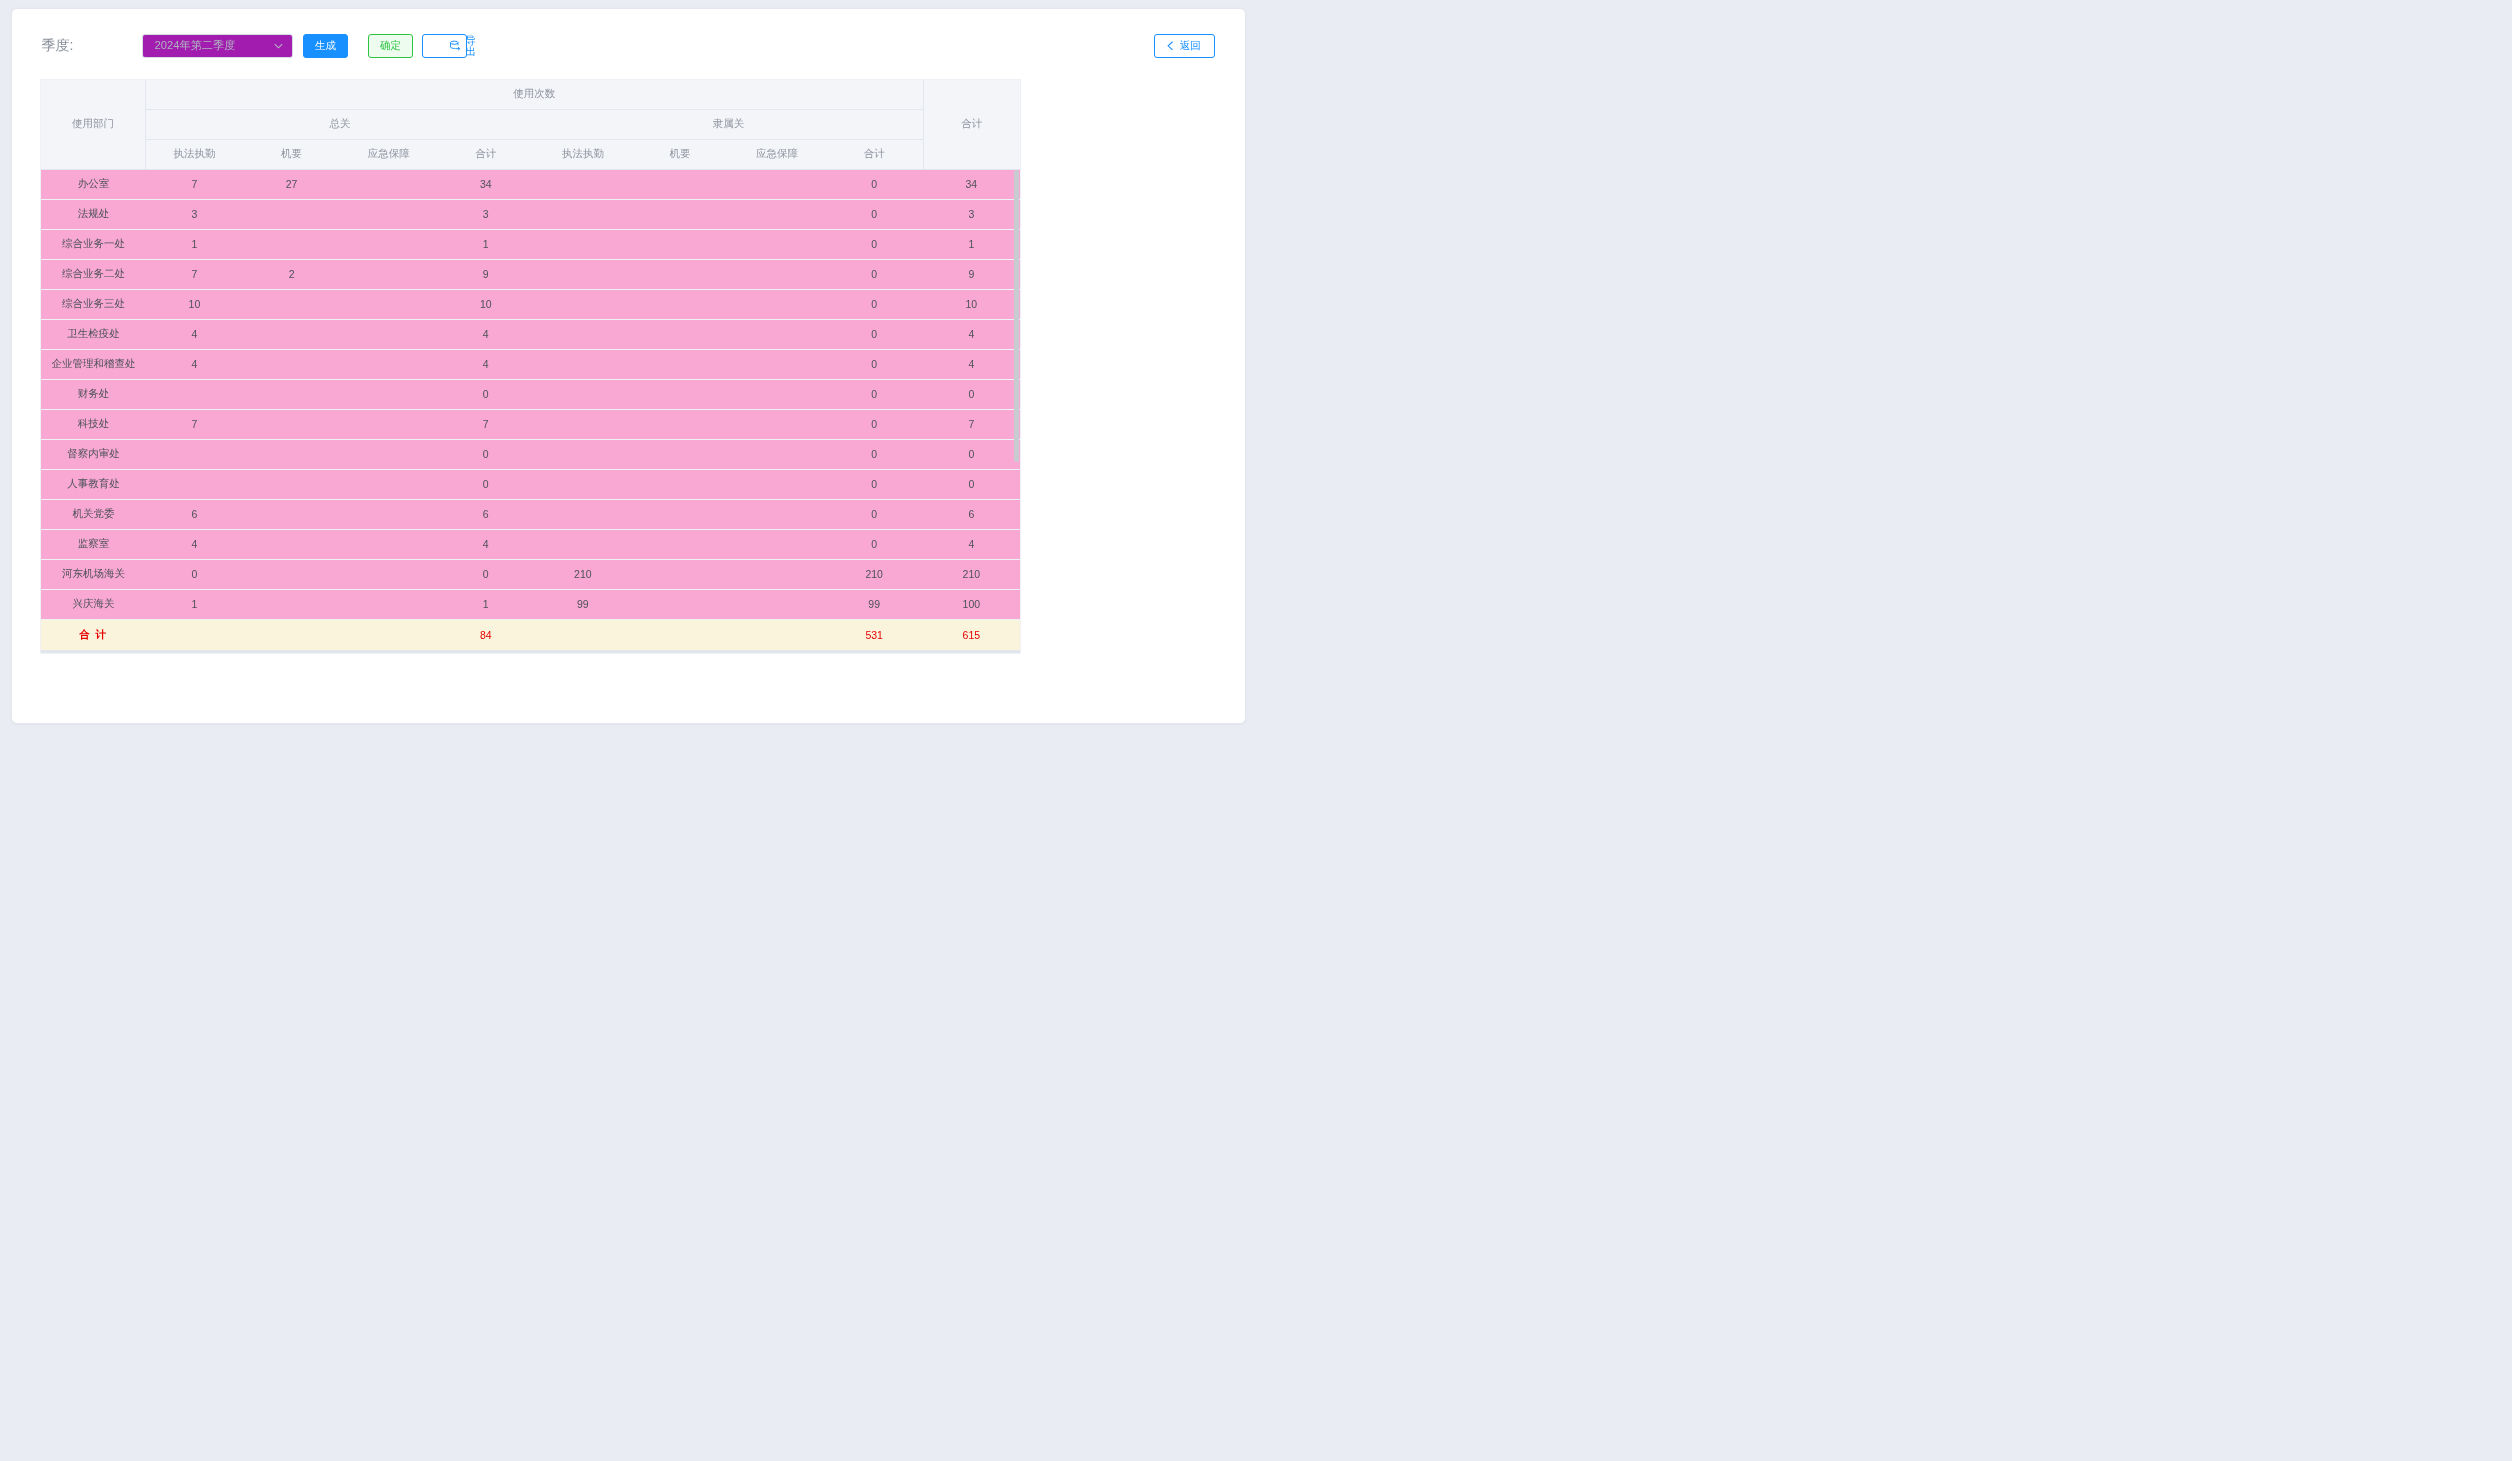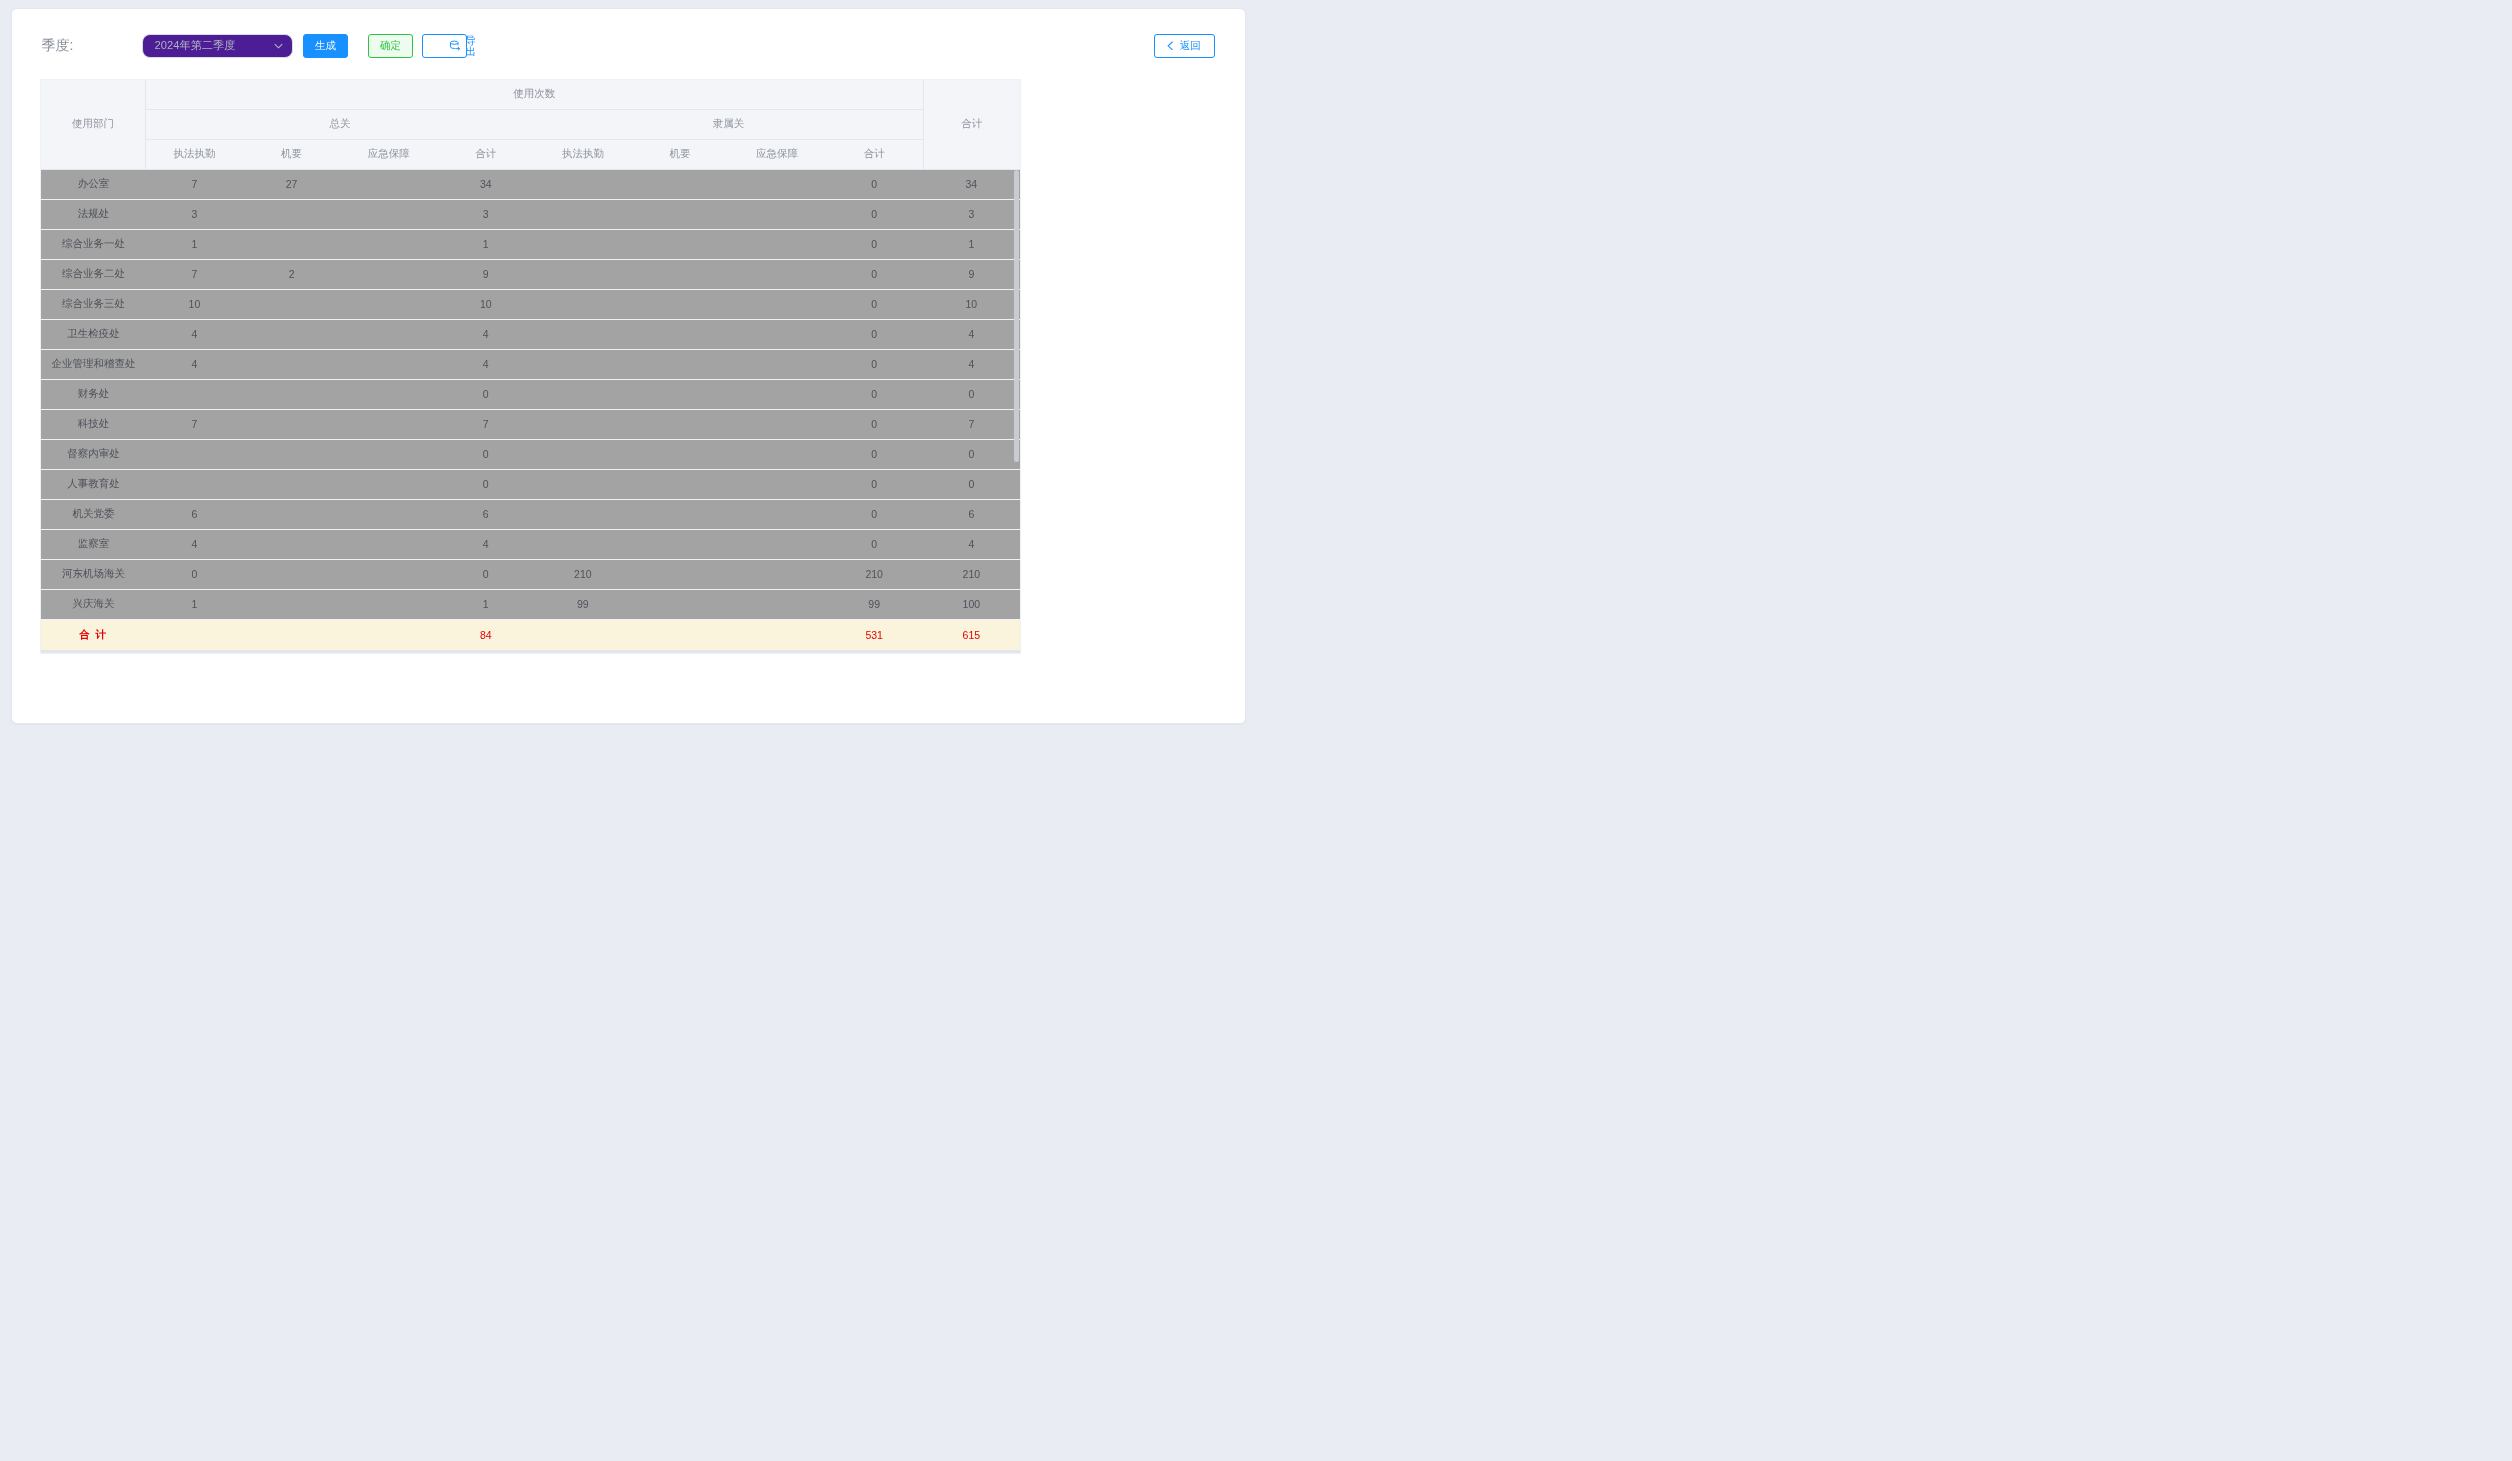--- a/index.html
+++ b/index.html
@@ -30,22 +30,22 @@
   }
   .quarter-label {
     font-size: 14px;
     color: #8a909b;
     flex: 0 0 auto;
   }
   .select {
     margin-left: 69px;
     width: 151px; height: 24px;
     border: 0.7px solid #d8dce4;
-    border-radius: 8px;
-    background: #4c1d95;
+    border-radius: 3px;
+    background: #a21caf;
     display: flex;
     align-items: center;
     padding: 0 9px 0 11.2px;
     cursor: pointer;
   }
   .select .sel-text {
     font-size: 11.2px;
     color: #aeb3bf;
     flex: 1 1 auto;
     white-space: nowrap;
@@ -129,21 +129,21 @@
   .hs5 { grid-area: 3 / 6; } .hs6 { grid-area: 3 / 7; }
   .hs7 { grid-area: 3 / 8; } .hs8 { grid-area: 3 / 9; }
   .h-total { grid-area: 1 / 10 / 4 / 11; border-left: 0.7px solid #e2e6ee; }
 
   .tbody { position: relative; }
   .trow {
     display: grid;
     grid-template-columns: 105px repeat(9, 1fr);
     height: 30px;
     border-bottom: 1.5px solid #eef1f6;
-    background: #a3a3a3;
+    background: #f9a8d4;
   }
   .trow .cell {
     display: flex;
     align-items: center;
     justify-content: center;
     font-size: 10.5px;
     color: #4e5259;
   }
   .trow.total {
     background: #fbf4dd;

